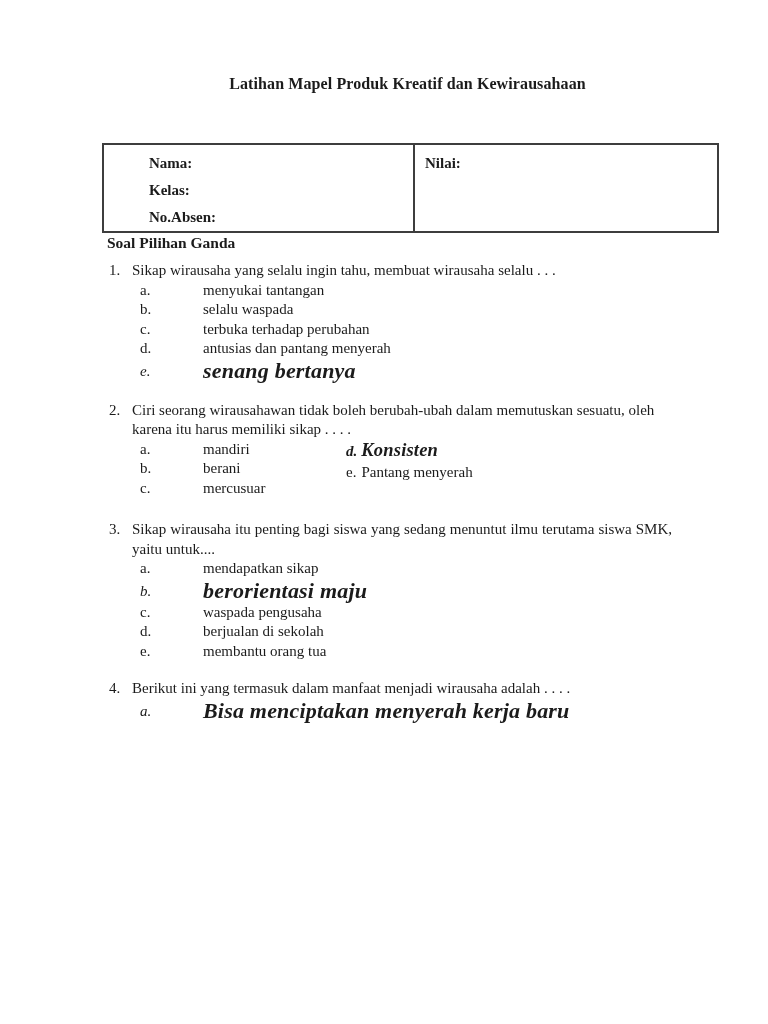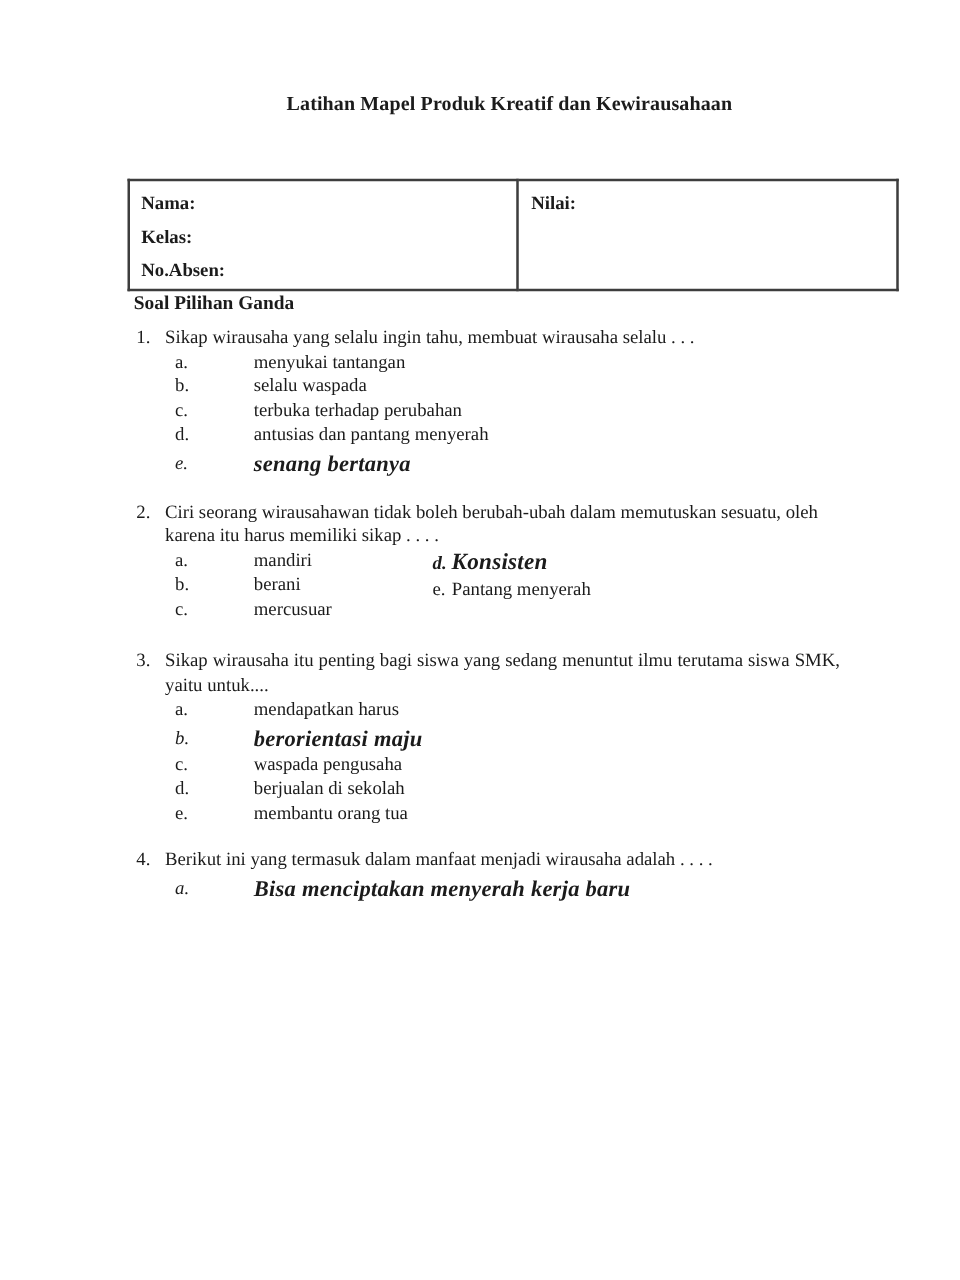--- a/index.html
+++ b/index.html
@@ -38,21 +38,21 @@
     border-collapse: collapse;
     table-layout: fixed;
   }
   .header-table td {
     border: 2px solid #3d3d3d;
     vertical-align: top;
     padding: 0;
   }
   .cell-left  { width: 309px; }
   .cell-right { width: 302px; margin-left: 44px; }
-  .field-stack { padding: 5px 8px 0 9px; }
+  .field-stack { padding: 5px 8px 0 9px; margin-left: 36px; }
   .field-label {
     font-weight: bold;
     font-size: 15px;
     line-height: 27px;
     height: 27px;
   }
   .nilai-wrap { padding: 5px 8px 0 10px; }
   
   .section-heading {
     padding-left: 5px;
@@ -95,21 +95,21 @@
   .option.emph {
     line-height: 24px;
   }
   .option.emph .opt-letter {
     font-style: italic;
     font-size: 15px;
   }
   .option.emph .opt-text {
     font-style: italic;
     font-weight: bold;
-    font-size: 18px;
+    font-size: 22px;
     letter-spacing: 0.2px;
   }
   
   .options-right {
     position: absolute;
     left: 244px;
     top: 0;
     width: 250px;
   }
   .opt-inline {
@@ -217,21 +217,21 @@
   </div>
 
   <div class="question q3">
     <div class="q-line">
       <span class="q-num">3.</span>
       <span class="q-text justify">Sikap wirausaha itu penting bagi siswa yang sedang menuntut ilmu terutama siswa SMK, yaitu untuk....</span>
     </div>
     <div class="options">
       <div class="option">
         <span class="opt-letter">a.</span>
-        <span class="opt-text">mendapatkan harus</span>
+        <span class="opt-text">mendapatkan sikap</span>
       </div>
       <div class="option emph">
         <span class="opt-letter">b.</span>
         <span class="opt-text">berorientasi maju</span>
       </div>
       <div class="option">
         <span class="opt-letter">c.</span>
         <span class="opt-text">waspada pengusaha</span>
       </div>
       <div class="option">

